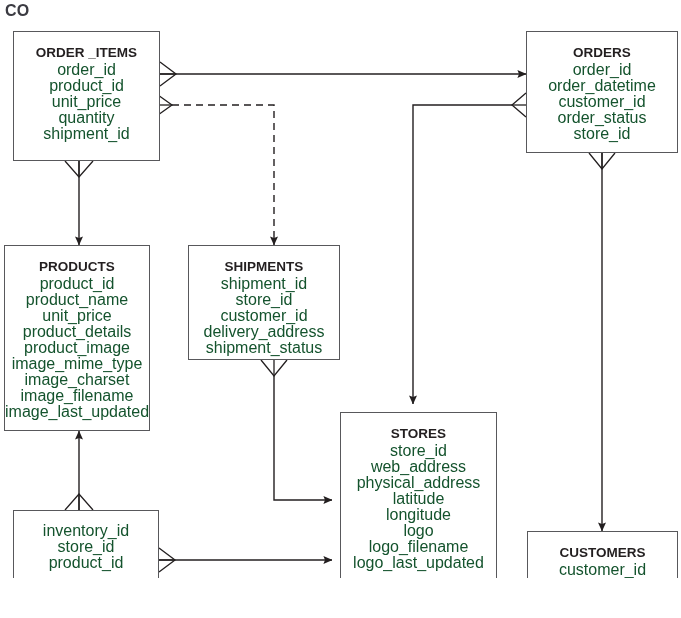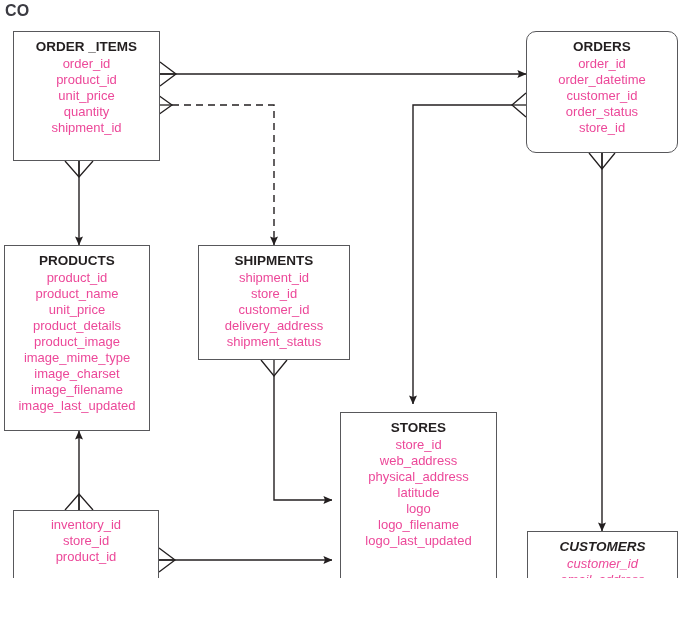--- a/index.html
+++ b/index.html
@@ -26,41 +26,41 @@
     font-weight: bold;
     color: #3b3b42;
     letter-spacing: 0.2px;
   }
   .entity {
     position: absolute;
     box-sizing: border-box;
     border: 1.4px solid #58585b;
     background: #ffffff;
     text-align: center;
-    padding-top: 6px;
+    padding-top: 12px;
     z-index: 5;
   }
   .entity-name {
     font-size: 13.5px;
     font-weight: bold;
     color: #231f20;
     line-height: 17px;
     display: block;
     margin-bottom: 1px;
     white-space: nowrap;
   }
   .attr-list {
     list-style: none;
     margin: 0;
     padding: 0;
   }
   .attr-list li {
-    font-size: 13px;
+    font-size: 16px;
     line-height: 16px;
-    color: #ec4899;
+    color: #14532d;
     white-space: nowrap;
   }
   #edges {
     position: absolute;
     left: 0;
     top: 0;
     width: 681px;
     height: 618px;
     z-index: 1;
     pointer-events: none;
@@ -133,21 +133,21 @@
     <span class="entity-name">ORDER _ITEMS</span>
     <ul class="attr-list">
       <li>order_id</li>
       <li>product_id</li>
       <li>unit_price</li>
       <li>quantity</li>
       <li>shipment_id</li>
     </ul>
   </div>
 
-  <div class="entity" style="left:526px; top:31px; width:152px; height:122px;border-radius:10px;">
+  <div class="entity" style="left:526px; top:31px; width:152px; height:122px;">
     <span class="entity-name">ORDERS</span>
     <ul class="attr-list">
       <li>order_id</li>
       <li>order_datetime</li>
       <li>customer_id</li>
       <li>order_status</li>
       <li>store_id</li>
     </ul>
   </div>
 
@@ -159,53 +159,54 @@
       <li>unit_price</li>
       <li>product_details</li>
       <li>product_image</li>
       <li>image_mime_type</li>
       <li>image_charset</li>
       <li>image_filename</li>
       <li>image_last_updated</li>
     </ul>
   </div>
 
-  <div class="entity" style="left:198px; top:245px; width:152px; height:115px;">
+  <div class="entity" style="left:188px; top:245px; width:152px; height:115px;">
     <span class="entity-name">SHIPMENTS</span>
     <ul class="attr-list">
       <li>shipment_id</li>
       <li>store_id</li>
       <li>customer_id</li>
       <li>delivery_address</li>
       <li>shipment_status</li>
     </ul>
   </div>
 
   <div class="entity" style="left:340px; top:404px; width:157px; height:212px;margin-top:8px;">
     <span class="entity-name">STORES</span>
     <ul class="attr-list">
       <li>store_id</li>
       <li>web_address</li>
       <li>physical_address</li>
       <li>latitude</li>
+      <li>longitude</li>
       <li>logo</li>
       <li>logo_filename</li>
       <li>logo_last_updated</li>
     </ul>
   </div>
 
   <div class="entity" style="left:13px; top:510px; width:146px; height:98px;">
     <ul class="attr-list">
       <li>inventory_id</li>
       <li>store_id</li>
       <li>product_id</li>
     </ul>
   </div>
 
-  <div class="entity" style="left:527px; top:531px; width:151px; height:83px;font-style:italic;">
+  <div class="entity" style="left:527px; top:531px; width:151px; height:83px;">
     <span class="entity-name">CUSTOMERS</span>
     <ul class="attr-list">
       <li>customer_id</li>
       <li>email_address</li>
     </ul>
   </div>
 
 </div>
 
 </body></html>

